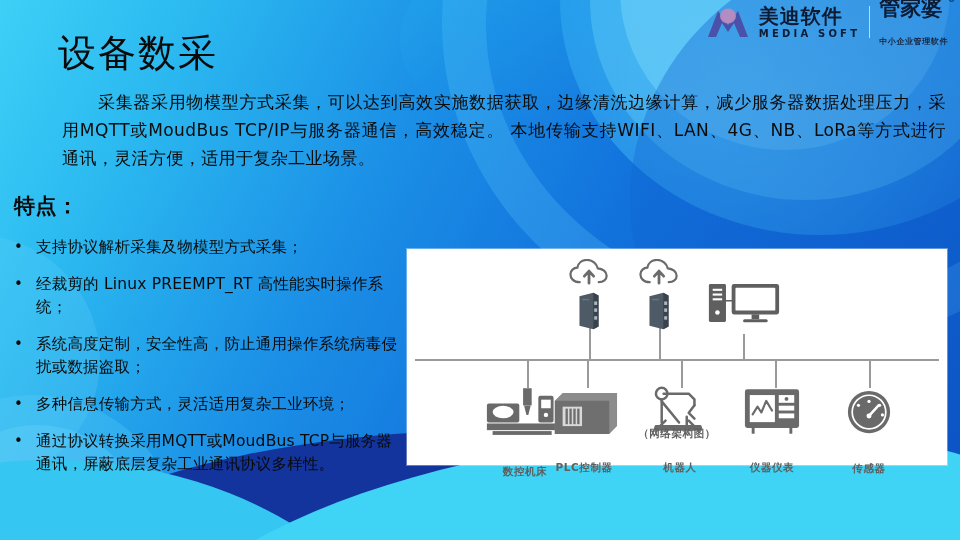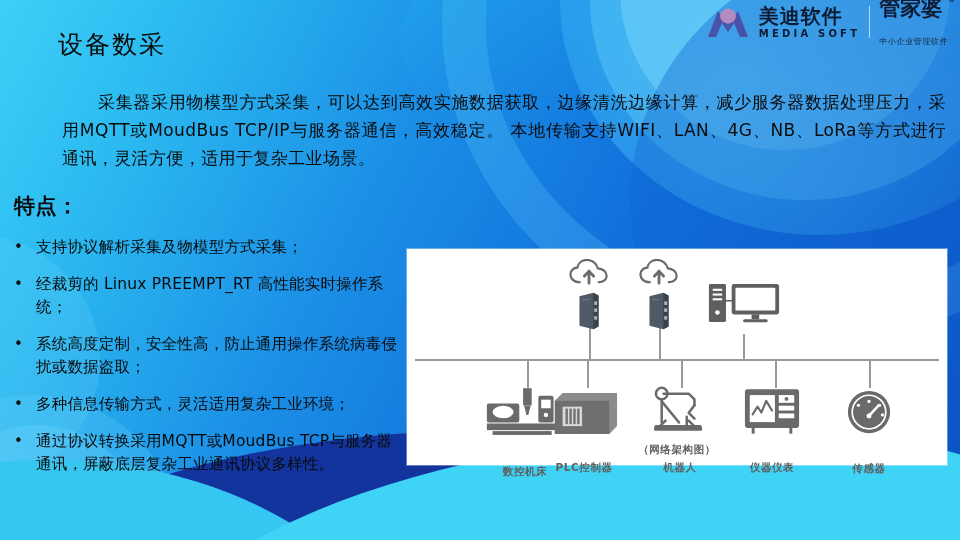--- a/index.html
+++ b/index.html
@@ -81,26 +81,26 @@
   .logo-cn{
     font-size:20px;font-weight:bold;color:#0d1b33;letter-spacing:1px;
     font-family:"DejaVu Sans","Liberation Sans",sans-serif;
   }
   .logo-en{
     font-size:10px;font-weight:bold;color:#0d1b33;letter-spacing:3.2px;margin-top:3px;
   }
   .logo-div{width:1px;height:32px;background:rgba(255,255,255,.65);}
   .logo-cn2{font-size:21px;font-weight:bold;color:#0d1b33;letter-spacing:0px;position:relative;}
   .logo-cn2 sup{font-size:7px;position:absolute;top:-1px;right:-7px;}
-  .logo-en2{font-size:8px;font-weight:normal;color:#16243d;letter-spacing:.6px;margin-top:19px;}
+  .logo-en2{font-size:8px;font-weight:bold;color:#16243d;letter-spacing:.6px;margin-top:19px;}
 
   
   .title{
     position:absolute;left:58px;top:28px;
-    font-size:25px;color:#0a0a0a;letter-spacing:2px;font-weight:400;
+    font-size:38px;color:#0a0a0a;letter-spacing:2px;font-weight:400;
   }
   .lead{
     position:absolute;left:62px;top:88px;width:884px;
     font-size:17px;line-height:28px;color:#0b0b0b;letter-spacing:.4px;
     text-indent:36px;text-align:justify;
   }
   .feat-head{
     position:absolute;left:14px;top:192px;
     font-size:21px;font-weight:bold;color:#0a0a0a;letter-spacing:.5px;
   }
@@ -126,21 +126,21 @@
     position:absolute;left:8px;top:110px;width:524px;height:1.5px;background:#9a9a9a;
   }
   .drop{position:absolute;width:1.5px;background:#9a9a9a;}
 
   .node{position:absolute;display:flex;flex-direction:column;align-items:center;}
   .node-label{
     margin-top:25px;font-size:10.5px;color:#5f5f5f;font-weight:bold;letter-spacing:.6px;
     white-space:nowrap;
   }
   .caption{
-    position:absolute;left:0;right:0;bottom:8px;text-align:center;
+    position:absolute;left:0;right:0;bottom:24px;text-align:center;
     font-size:10.5px;color:#5f5f5f;font-weight:bold;letter-spacing:.6px;
   }
   .sys-label{
     position:absolute;left:374px;top:22px;font-size:11px;line-height:14px;
     color:#6a6a6a;font-weight:bold;letter-spacing:.5px;
   }
   .arrow-right{position:absolute;left:316px;top:41px;font-size:20px;color:#5f5f5f;line-height:1;}
   svg{display:block;}
 </style>
 </head>

